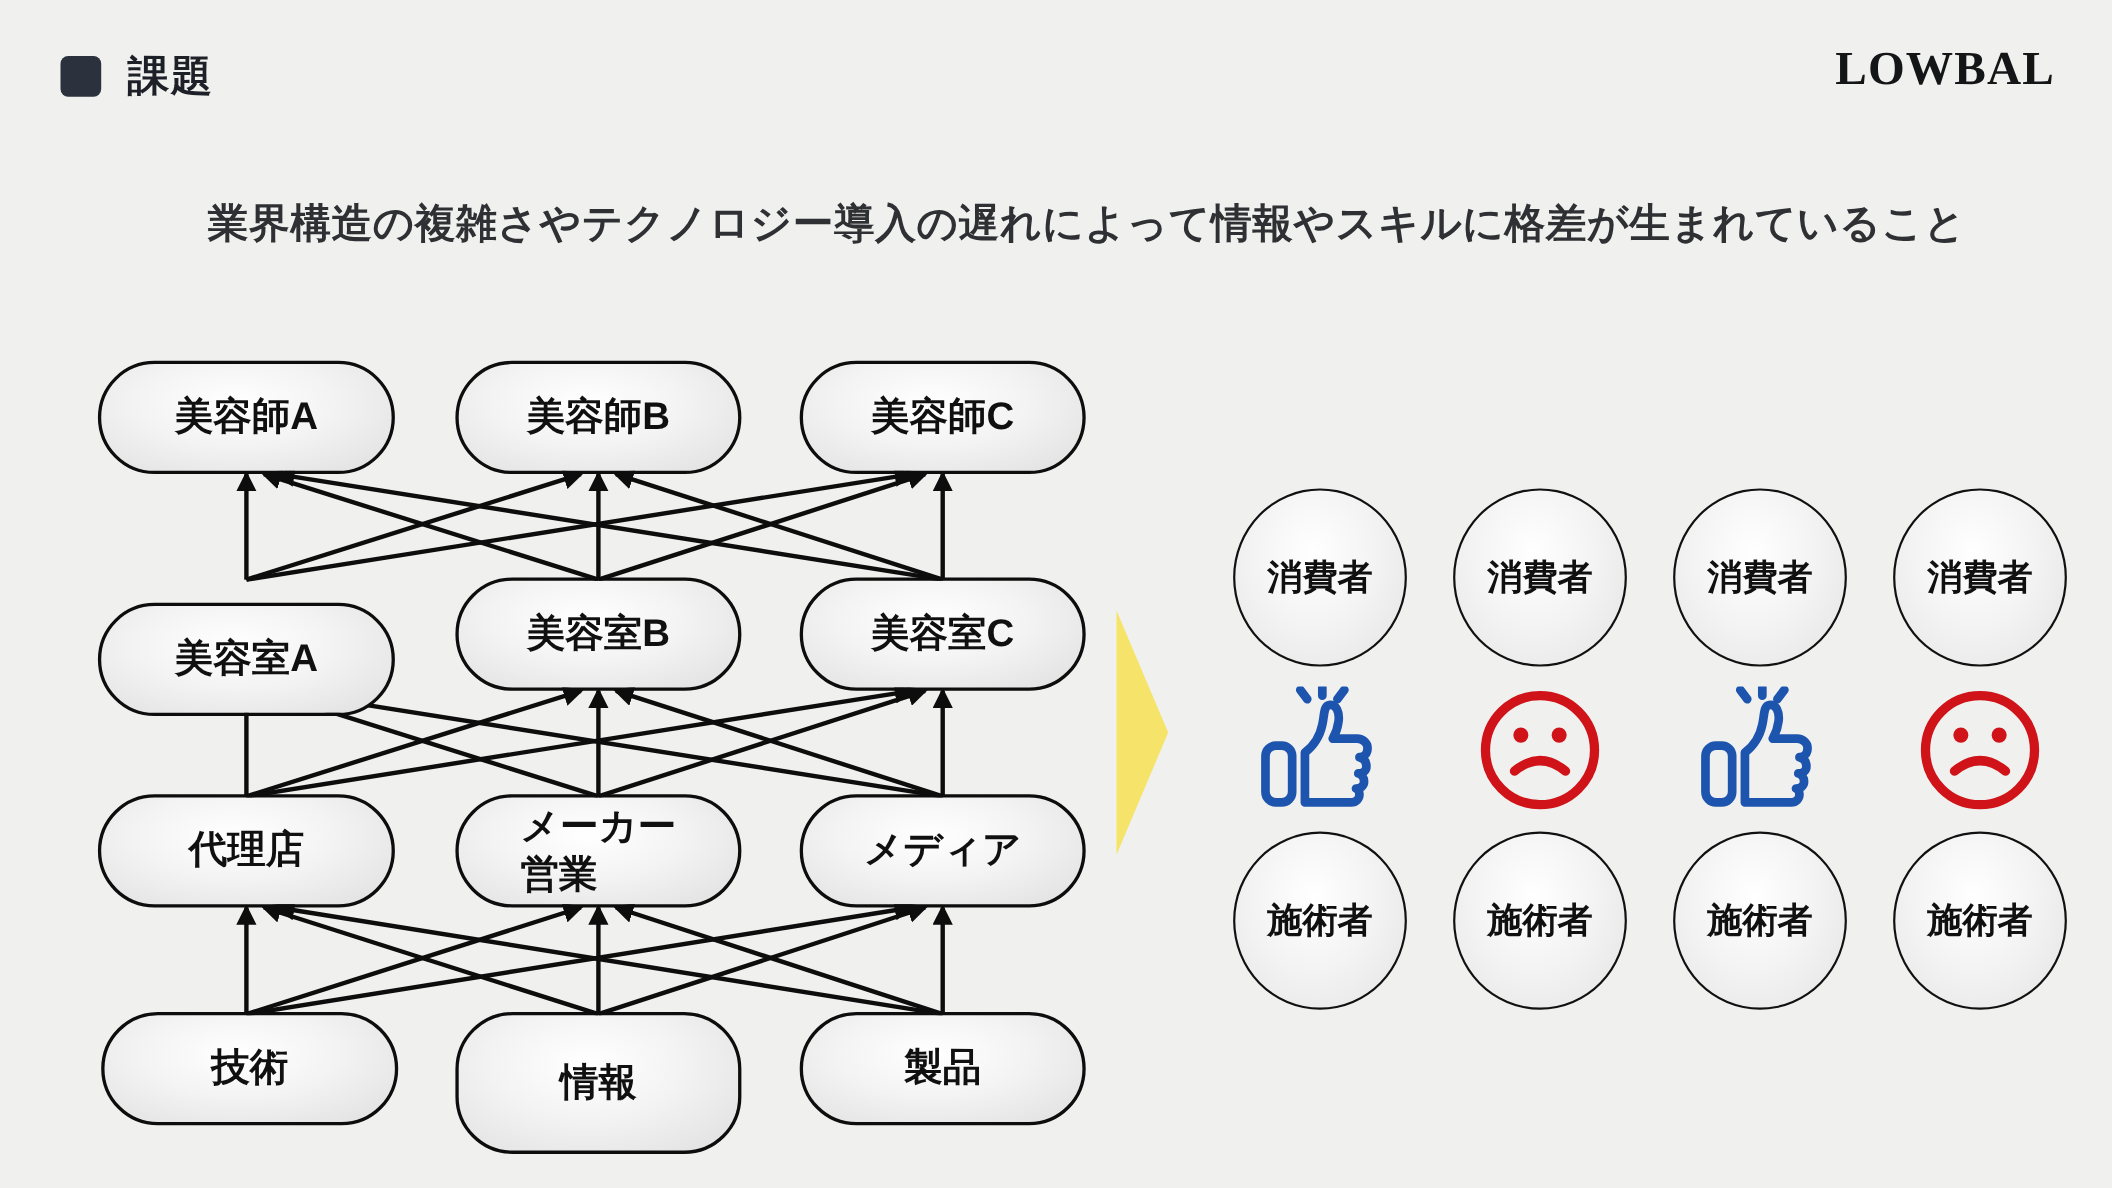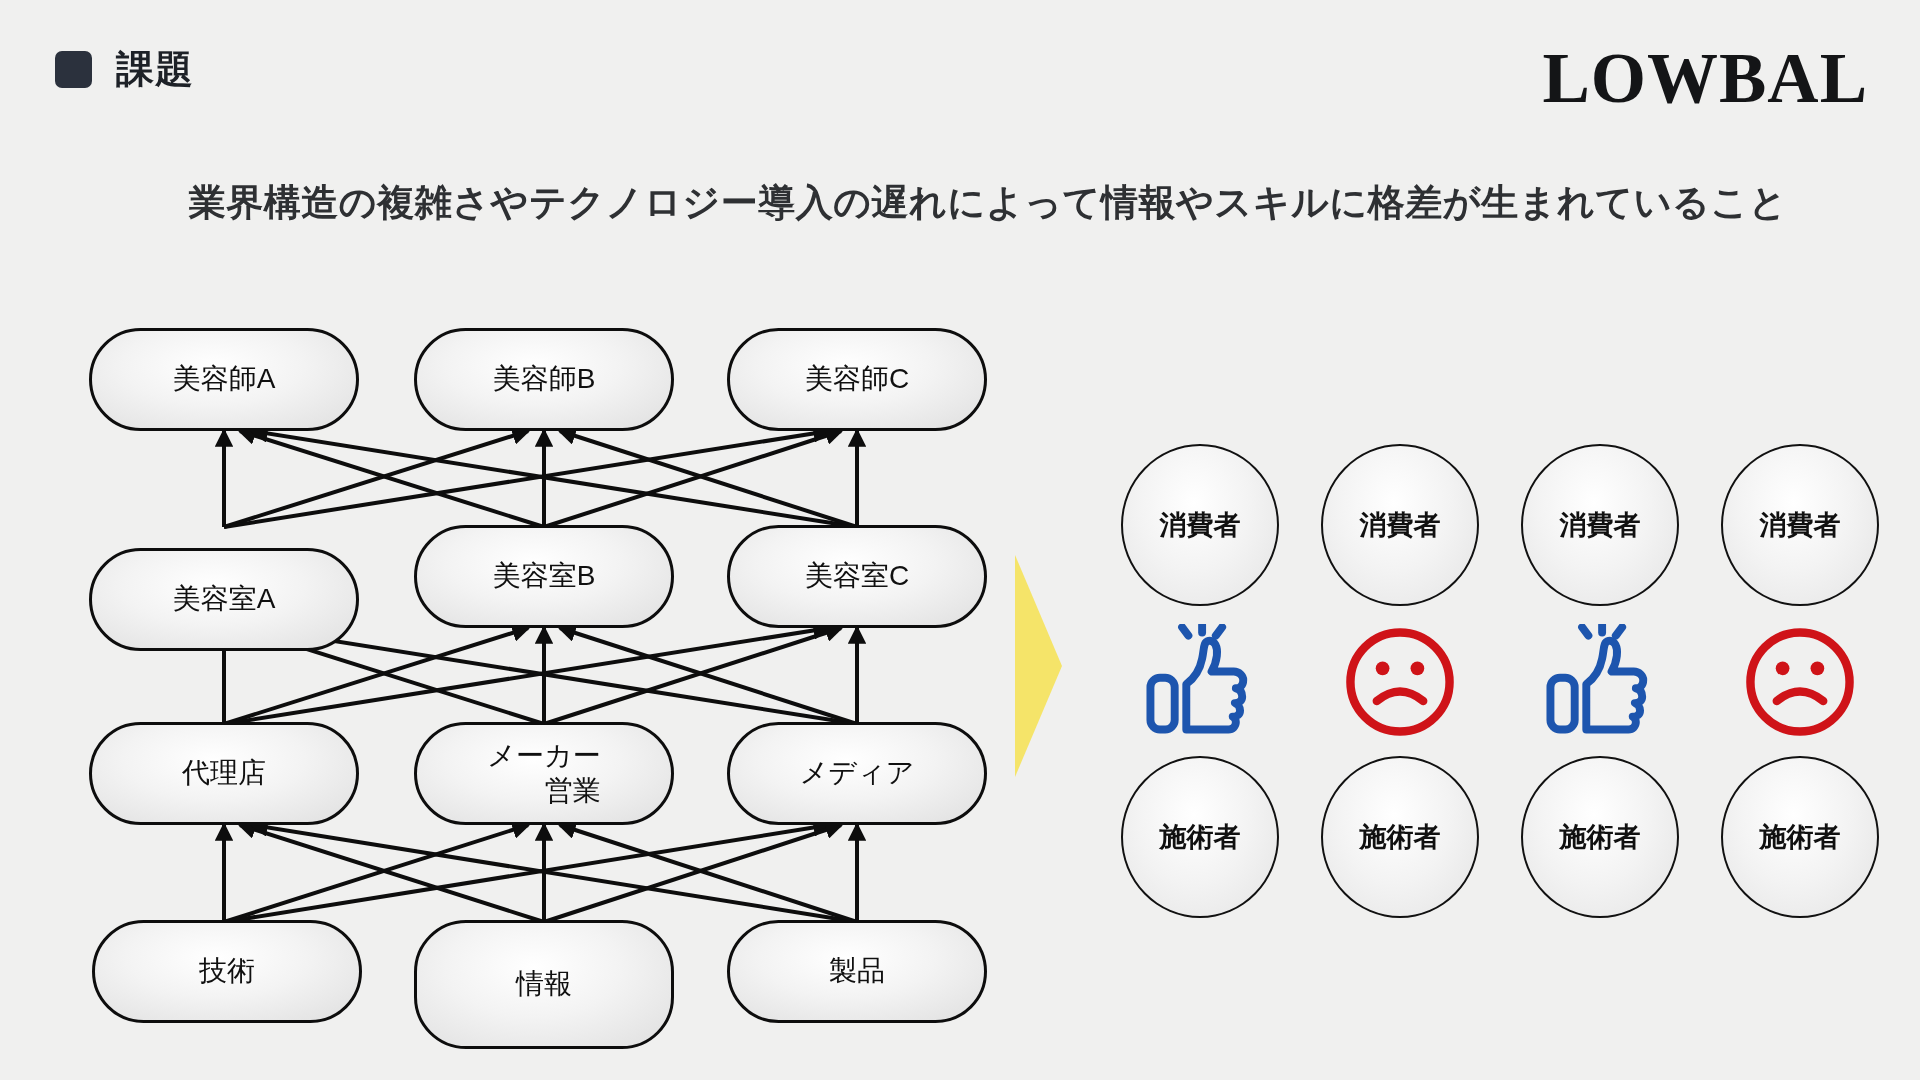--- a/index.html
+++ b/index.html
@@ -12,46 +12,46 @@
 
   
   .header{position:absolute;top:44px;left:55px;display:flex;align-items:center;gap:24px;}
   .header .sq{width:37px;height:37px;background:#2b313d;border-radius:7px;flex:0 0 auto;}
   .header .lbl{font-size:38px;font-weight:700;color:#1d2127;letter-spacing:1px;}
 
   
   .logo{
     position:absolute;top:38px;right:52px;
     font-family:"Liberation Serif","DejaVu Serif",serif;
-    font-size:71px;font-weight:600;color:#141517;letter-spacing:1px;
+    font-size:43px;font-weight:600;color:#141517;letter-spacing:1px;
   }
 
   
   .title{
     position:absolute;top:178px;left:0;width:100%;text-align:center;
     font-size:37px;font-weight:700;color:#2e3033;letter-spacing:.5px;padding-left:28px;
   }
 
   
   .node{
     position:absolute;box-sizing:border-box;
-    display:flex;align-items:center;justify-content:center;text-align:right;
+    display:flex;align-items:center;justify-content:center;text-align:left;
     border:3px solid #0d0d0d;border-radius:52px;
     background:radial-gradient(ellipse at 46% 36%,#ffffff 0%,#f3f3f3 45%,#dfdfdf 100%);
-    font-size:28px;font-weight:400;color:#101010;
+    font-size:35px;font-weight:700;color:#101010;
     white-space:pre-line;line-height:1.22;
   }
 
   
   .pcircle{
     position:absolute;box-sizing:border-box;width:158px;height:162px;
     border:2.5px solid #111;border-radius:50%;
     background:radial-gradient(ellipse at 46% 36%,#ffffff 0%,#f3f3f3 48%,#e3e3e3 100%);
     display:flex;align-items:center;justify-content:center;
-    font-size:27px;font-weight:700;color:#101010;
+    font-size:32px;font-weight:700;color:#101010;
   }
   .icon-wrap{
     position:absolute;width:116px;height:116px;
     display:flex;align-items:center;justify-content:center;
   }
 </style>
 </head>
 <body>
 
 <div id="stage">

